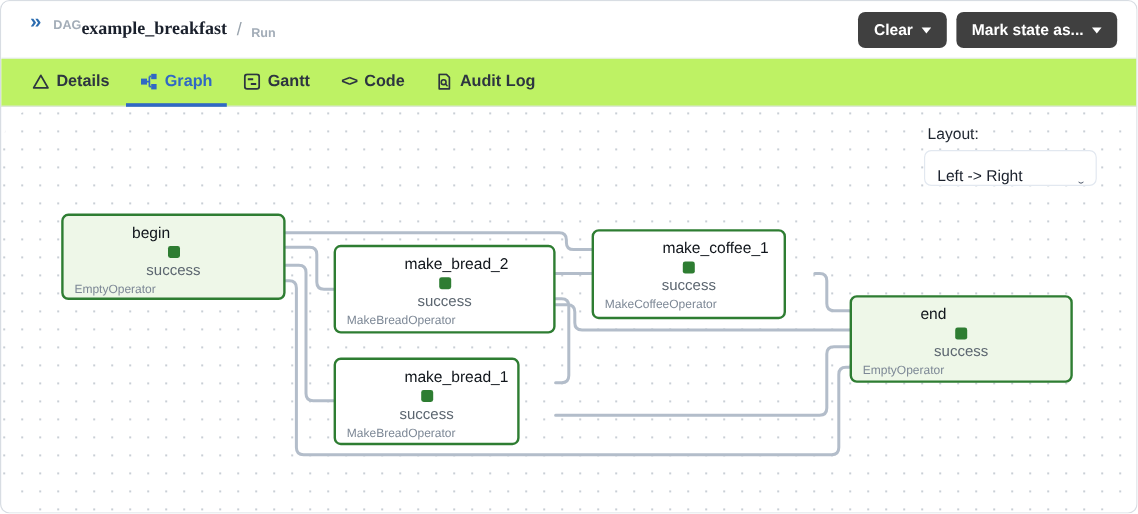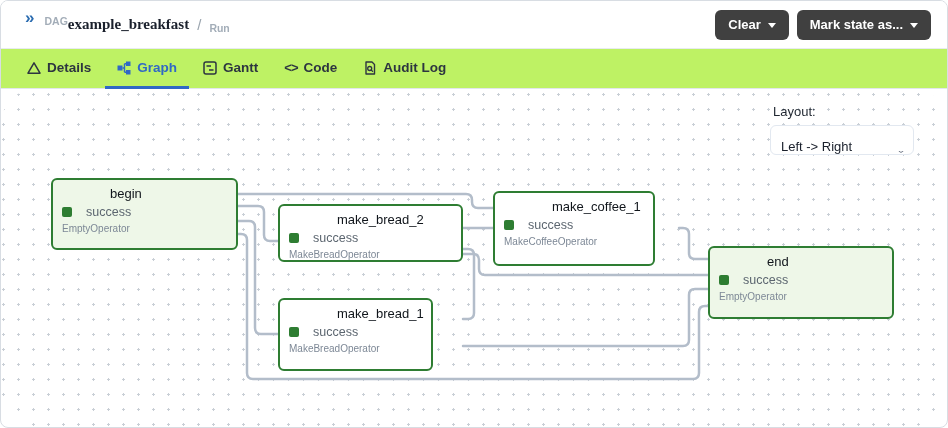--- a/index.html
+++ b/index.html
@@ -37,21 +37,21 @@
   .layout-select { display:flex; align-items:flex-end; justify-content:space-between; width:144px; height:30px; padding:0 10px; border:1px solid #e2e8f0; border-radius:6px; background:#fff; font-size:13px; color:#1a202c; cursor:pointer; }
   .sel-chevron { color:#4a5568; font-size:11px; transform:scaleX(1.4); }
 
   svg.edges { position:absolute; left:0; top:0; width:948px; height:428px; pointer-events:none; }
   svg.edges path { fill:none; stroke:#b3bdca; stroke-width:2.5; stroke-linecap:round; }
 
   .nodes { position:absolute; left:0; top:0; width:948px; height:428px; }
   .node { position:absolute; border:2px solid #2e7d32; border-radius:6px; background:#fff; padding:5px 9px; cursor:pointer; }
   .node.terminal { background:#eef7e8; }
   .node-title { font-size:13px; font-weight:400; color:#10151b; line-height:1.4;margin-left:48px; }
-  .node-status { display:flex; align-items:center; gap:14px; margin-top:2px; }
+  .node-status { display:flex; align-items:center; gap:3px; margin-top:2px;flex-direction:column; }
   .status-square { width:10px; height:10px; border-radius:2px; background:#2e7d32; }
   .status-text { font-size:12.5px; color:#5c6670; }
   .node-operator { font-size:10px; color:#7d8896; margin-top:3px; line-height:1.3; }
 </style>
 </head>
 <body>
 
 <div class="page">
 
   <div class="header">
@@ -146,21 +146,21 @@
     </svg>
   <div class="nodes">
       <div class="node terminal" style="left: 50px; top: 177px; width: 187px; height: 72px;">
         <div class="node-title">begin</div>
         <div class="node-status">
           <span class="status-square" style="background: rgb(46, 125, 50);"></span>
           <span class="status-text">success</span>
         </div>
         <div class="node-operator">EmptyOperator</div>
       </div>
-      <div class="node task" style="left: 277px; top: 203px; width: 185px; height: 58px;">
+      <div class="node task" style="left: 277px; top: 203px; width: 185px; height: 74px;">
         <div class="node-title">make_bread_2</div>
         <div class="node-status">
           <span class="status-square" style="background: rgb(46, 125, 50);"></span>
           <span class="status-text">success</span>
         </div>
         <div class="node-operator">MakeBreadOperator</div>
       </div>
       <div class="node task" style="left: 492px; top: 190px; width: 162px; height: 75px;">
         <div class="node-title">make_coffee_1</div>
         <div class="node-status">

